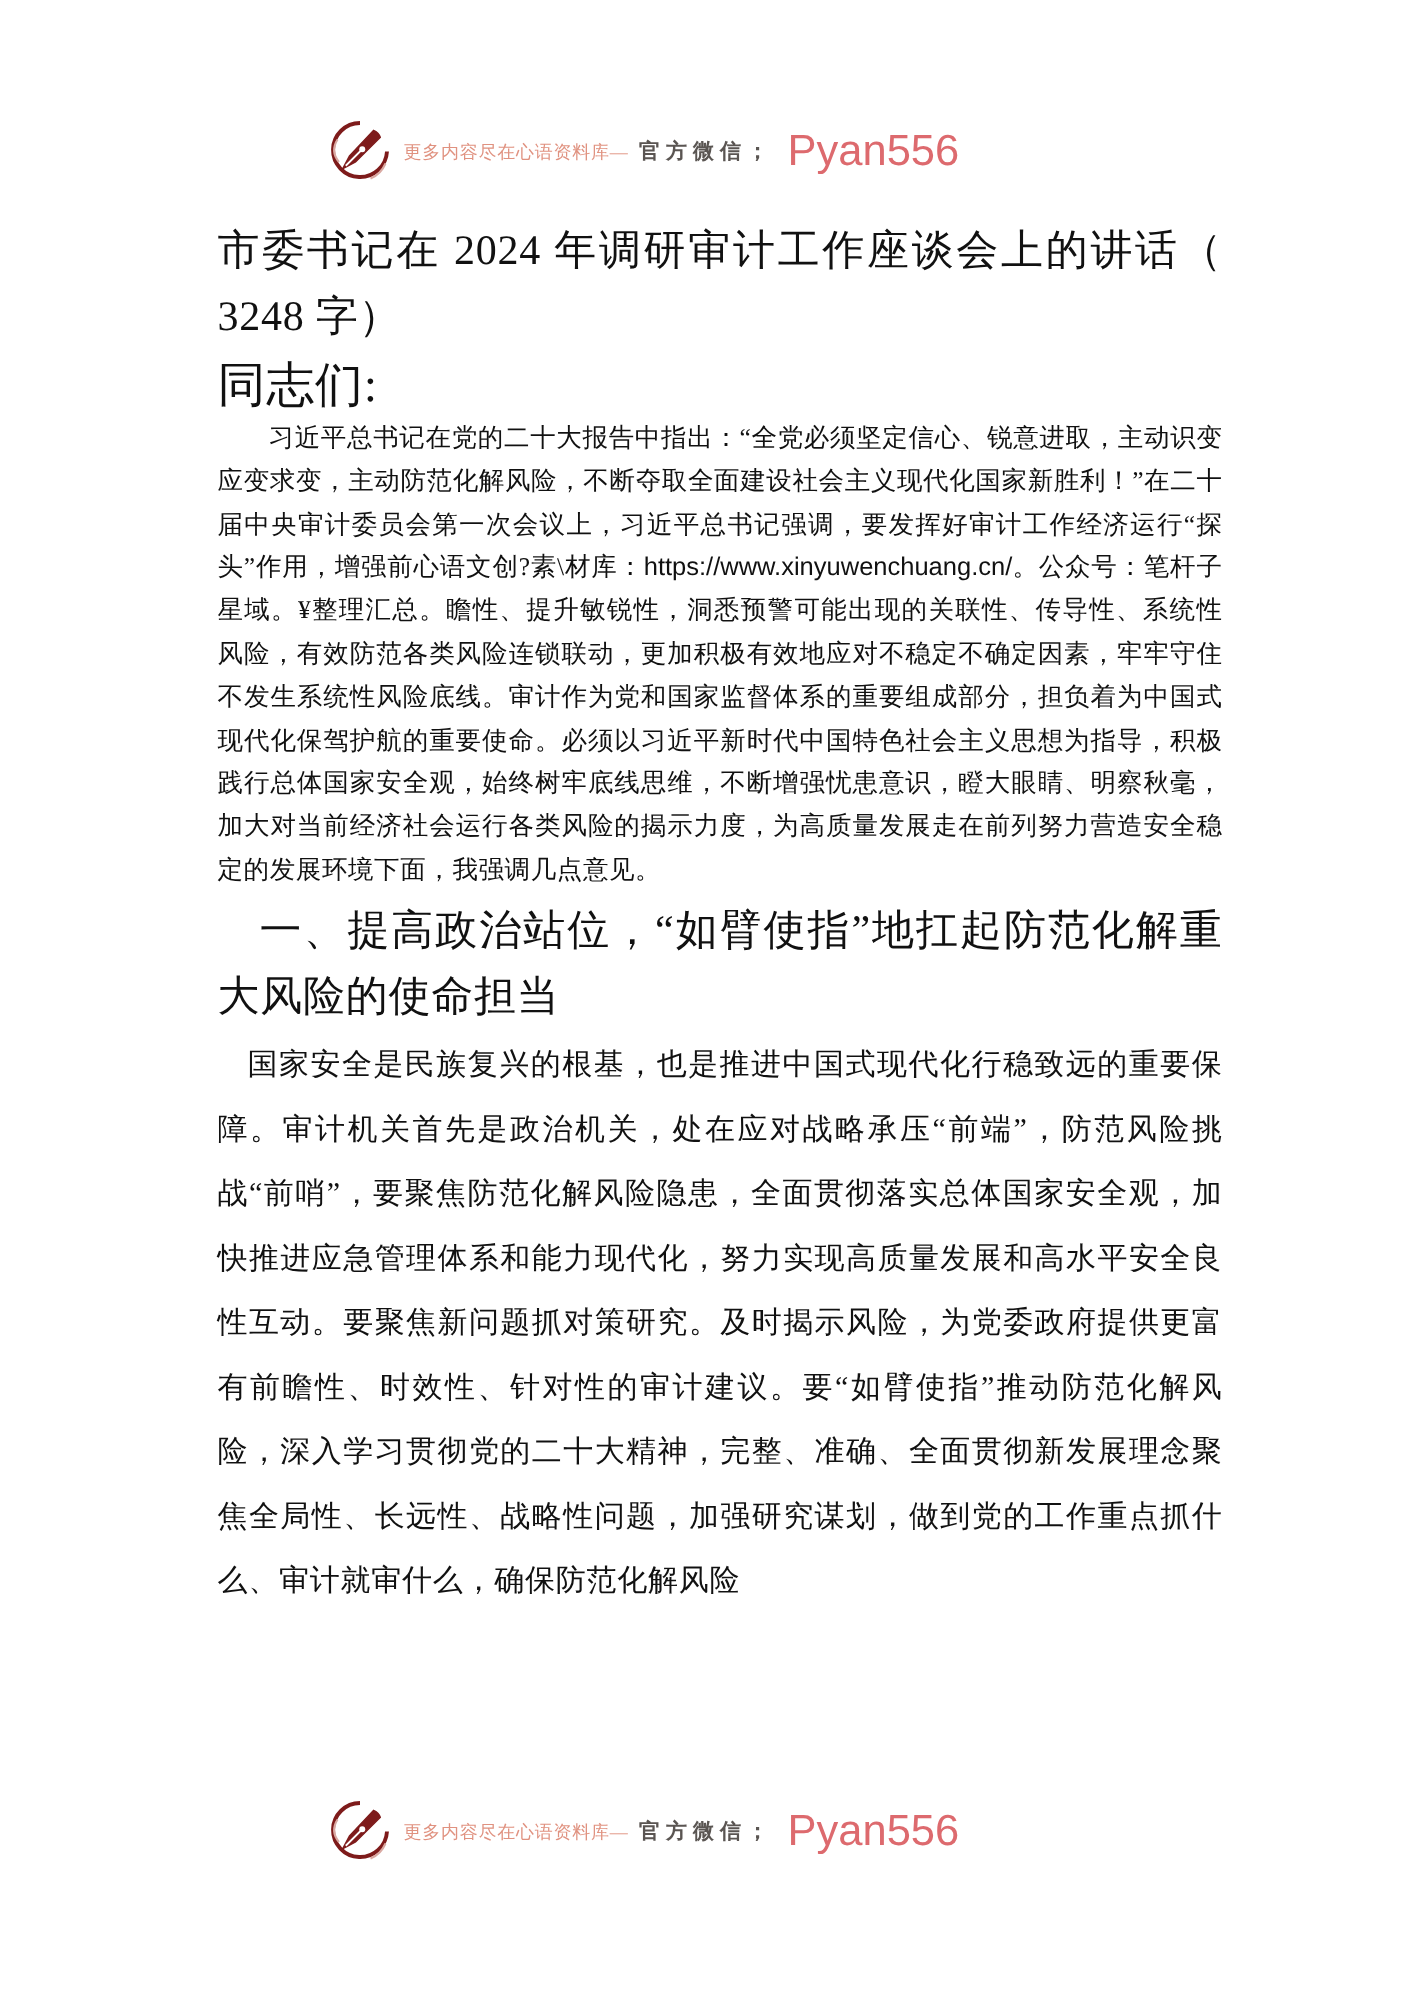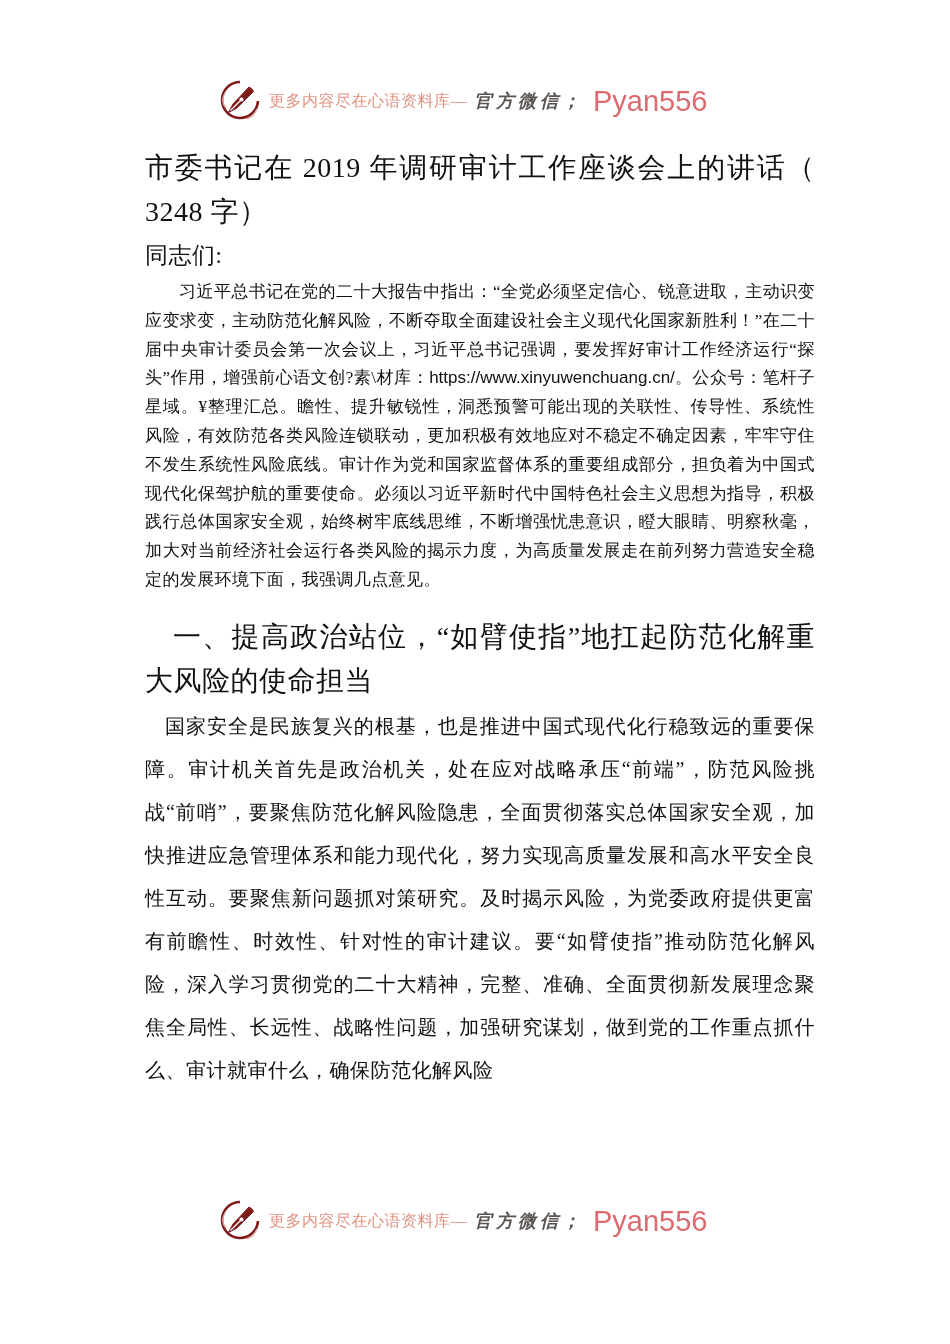--- a/index.html
+++ b/index.html
@@ -24,27 +24,26 @@
     gap: 7px;
     white-space: nowrap;
   }
   .brand.header { top: 78px; }
   .brand.footer { top: 1198px; }
   .logo-svg { width: 44px; height: 46px; display: block; }
   .logo-main { fill: var(--logo-color); stroke: var(--logo-color); }
   .logo-stroke { fill: none; stroke: var(--logo-color); }
   .logo-light { fill: none; stroke: var(--logo-light-color); }
   .brand-main {
-    font-size: 16px;
+    font-size: 12px;
     letter-spacing: 0.5px;
     color: var(--brand-main-color);
   }
   .brand-label {
-    font-size: 18px;
-    font-style: italic;
+    font-size: 14px;
     font-weight: bold;
     letter-spacing: 4px;
     color: var(--brand-label-color);
   }
   .brand-id {
     font-family: "Liberation Sans", "DejaVu Sans", sans-serif;
     font-size: 29px;
     color: var(--brand-id-color);
     margin-left: 2px;
   }
@@ -57,21 +56,21 @@
     width: 670px;
   }
   .doc-title {
     font-size: 28px;
     font-weight: normal;
     line-height: 44px;
     letter-spacing: 0.5px;
     text-align: justify;
   }
   .salutation {
-    font-size: 23px;
+    font-size: 32px;
     line-height: 44px;
     letter-spacing: 0.5px;
   }
   .intro {
     font-size: 17px;
     line-height: 28.8px;
     letter-spacing: 0.4px;
     text-align: justify;
     text-indent: 2em;
   }
@@ -79,21 +78,21 @@
     font-family: "Liberation Sans", "DejaVu Sans", sans-serif;
     letter-spacing: 0;
   }
   .section-heading {
     font-size: 28px;
     font-weight: normal;
     line-height: 44px;
     letter-spacing: 0.5px;
     text-align: justify;
     text-indent: 1em;
-    margin-top: 20px;
+    margin-top: 4px;
   }
   .body-para {
     font-size: 20px;
     line-height: 43px;
     letter-spacing: 0.5px;
     text-align: justify;
     text-indent: 1em;
     margin-top: 2px;
   }
 </style>
@@ -110,21 +109,21 @@
       <path class="logo-main" stroke-width="1" d="M31 9 L15 26 L10.5 34.5 L19 30 L35.5 13.5 Q 34.5 10.5 31 9 Z"></path>
       <circle cx="23.5" cy="21.5" r="2" fill="#ffffff"></circle>
       <line x1="23.5" y1="21.5" x2="12.5" y2="32.5" stroke="#ffffff" stroke-width="1.2"></line>
     </svg>
     <span class="brand-main">更多内容尽在心语资料库—</span>
       <span class="brand-label">官方微信；</span>
       <span class="brand-id">Pyan556</span>
   </div>
 
   <div class="content">
-    <h1 class="doc-title">市委书记在 2019 年调研审计工作座谈会上的讲话（ 3248 字）</h1>
+    <h1 class="doc-title">市委书记在 2024 年调研审计工作座谈会上的讲话（ 3248 字）</h1>
     <p class="salutation">同志们:</p>
     <p class="intro"><span>习近平总书记在党的二十大报告中指出：“全党必须坚定信心、锐意进取，主动识变应变求变，主动防范化解风险，不断夺取全面建设社会主义现代化国家新胜利！”在二十届中央审计委员会第一次会议上，习近平总书记强调，要发挥好审计工作经济运行“探头”作用，增强前心语文创?素\材库：</span><span class="url">https://www.xinyuwenchuang.cn/</span><span>。公众号：笔杆子星域。¥整理汇总。瞻性、提升敏锐性，洞悉预警可能出现的关联性、传导性、系统性风险，有效防范各类风险连锁联动，更加积极有效地应对不稳定不确定因素，牢牢守住不发生系统性风险底线。审计作为党和国家监督体系的重要组成部分，担负着为中国式现代化保驾护航的重要使命。必须以习近平新时代中国特色社会主义思想为指导，积极践行总体国家安全观，始终树牢底线思维，不断增强忧患意识，瞪大眼睛、明察秋毫，加大对当前经济社会运行各类风险的揭示力度，为高质量发展走在前列努力营造安全稳定的发展环境下面，我强调几点意见。</span></p>
     <h2 class="section-heading">一、提高政治站位，“如臂使指”地扛起防范化解重大风险的使命担当</h2>
     <p class="body-para">国家安全是民族复兴的根基，也是推进中国式现代化行稳致远的重要保障。审计机关首先是政治机关，处在应对战略承压“前端”，防范风险挑战“前哨”，要聚焦防范化解风险隐患，全面贯彻落实总体国家安全观，加快推进应急管理体系和能力现代化，努力实现高质量发展和高水平安全良性互动。要聚焦新问题抓对策研究。及时揭示风险，为党委政府提供更富有前瞻性、时效性、针对性的审计建议。要“如臂使指”推动防范化解风险，深入学习贯彻党的二十大精神，完整、准确、全面贯彻新发展理念聚焦全局性、长远性、战略性问题，加强研究谋划，做到党的工作重点抓什么、审计就审什么，确保防范化解风险</p>
   </div>
 
   <div class="brand footer">
     <svg class="logo-svg" viewBox="0 0 44 46" aria-hidden="true">
       <path class="logo-stroke" stroke-width="2.6" d="M22 4 A 18 18 0 1 0 40 23"></path>
       <path class="logo-light" stroke-width="1.4" d="M7 15 Q 2 23 8 30"></path>

